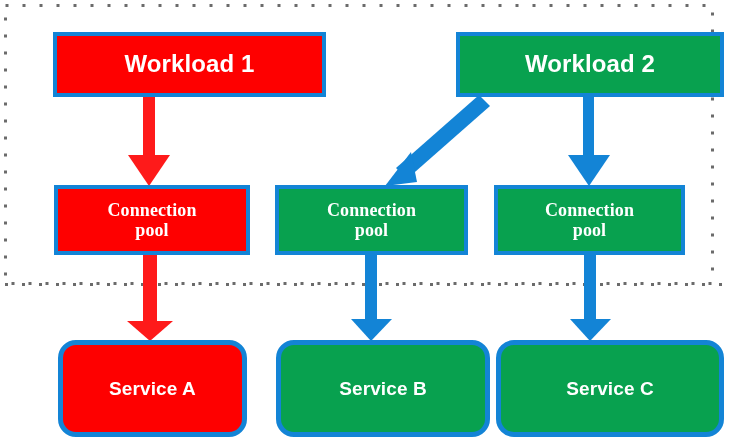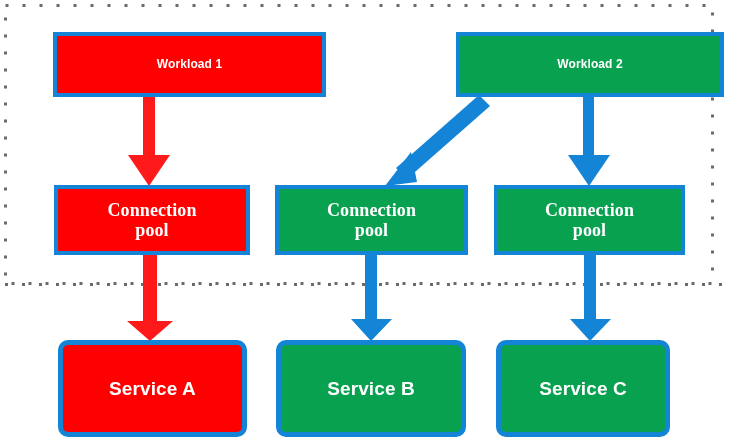--- a/index.html
+++ b/index.html
@@ -32,31 +32,31 @@
     justify-content: center;
     text-align: center;
     color: #ffffff;
     font-weight: bold;
     line-height: 1.12;
     letter-spacing: 0.1px;
     z-index: 3;
     user-select: none;
   }
   .node-workload {
-    font-size: 12px;
+    font-size: 24px;
     border: 4px solid #1384D6;
   }
   .node-pool {
     font-size: 18px;
     border: 4px solid #1384D6;
   }
   .node-service {
     font-size: 19px;
     border: 5px solid #1384D6;
-    border-radius: 10px;
+    border-radius: 18px;
   }
   .fill-red   { background: #FE0000; }
   .fill-green { background: #08A14F; }
 
   .label { display: block; }
   .label-2line { white-space: pre-line; font-family: Liberation Serif, serif; }
 </style>
 </head>
 <body>
 
@@ -119,21 +119,21 @@
 
   <div class="node node-pool fill-green" id="connection-pool-c" style="left: 494px; top: 185px; width: 191px; height: 70px;">
     <span class="label label-2line">Connection
 pool</span>
   </div>
 
   <div class="node node-service fill-red" id="service-a" style="left: 58px; top: 340px; width: 189px; height: 97px;">
     <span class="label">Service A</span>
   </div>
 
-  <div class="node node-service fill-green" id="service-b" style="left: 276px; top: 340px; width: 190px; height: 97px;">
+  <div class="node node-service fill-green" id="service-b" style="left: 276px; top: 340px; width: 214px; height: 97px;">
     <span class="label">Service B</span>
   </div>
 
-  <div class="node node-service fill-green" id="service-c" style="left: 496px; top: 340px; width: 174px; height: 97px;">
+  <div class="node node-service fill-green" id="service-c" style="left: 496px; top: 340px; width: 228px; height: 97px;">
     <span class="label">Service C</span>
   </div>
 
 </div>
 
 </body></html>

